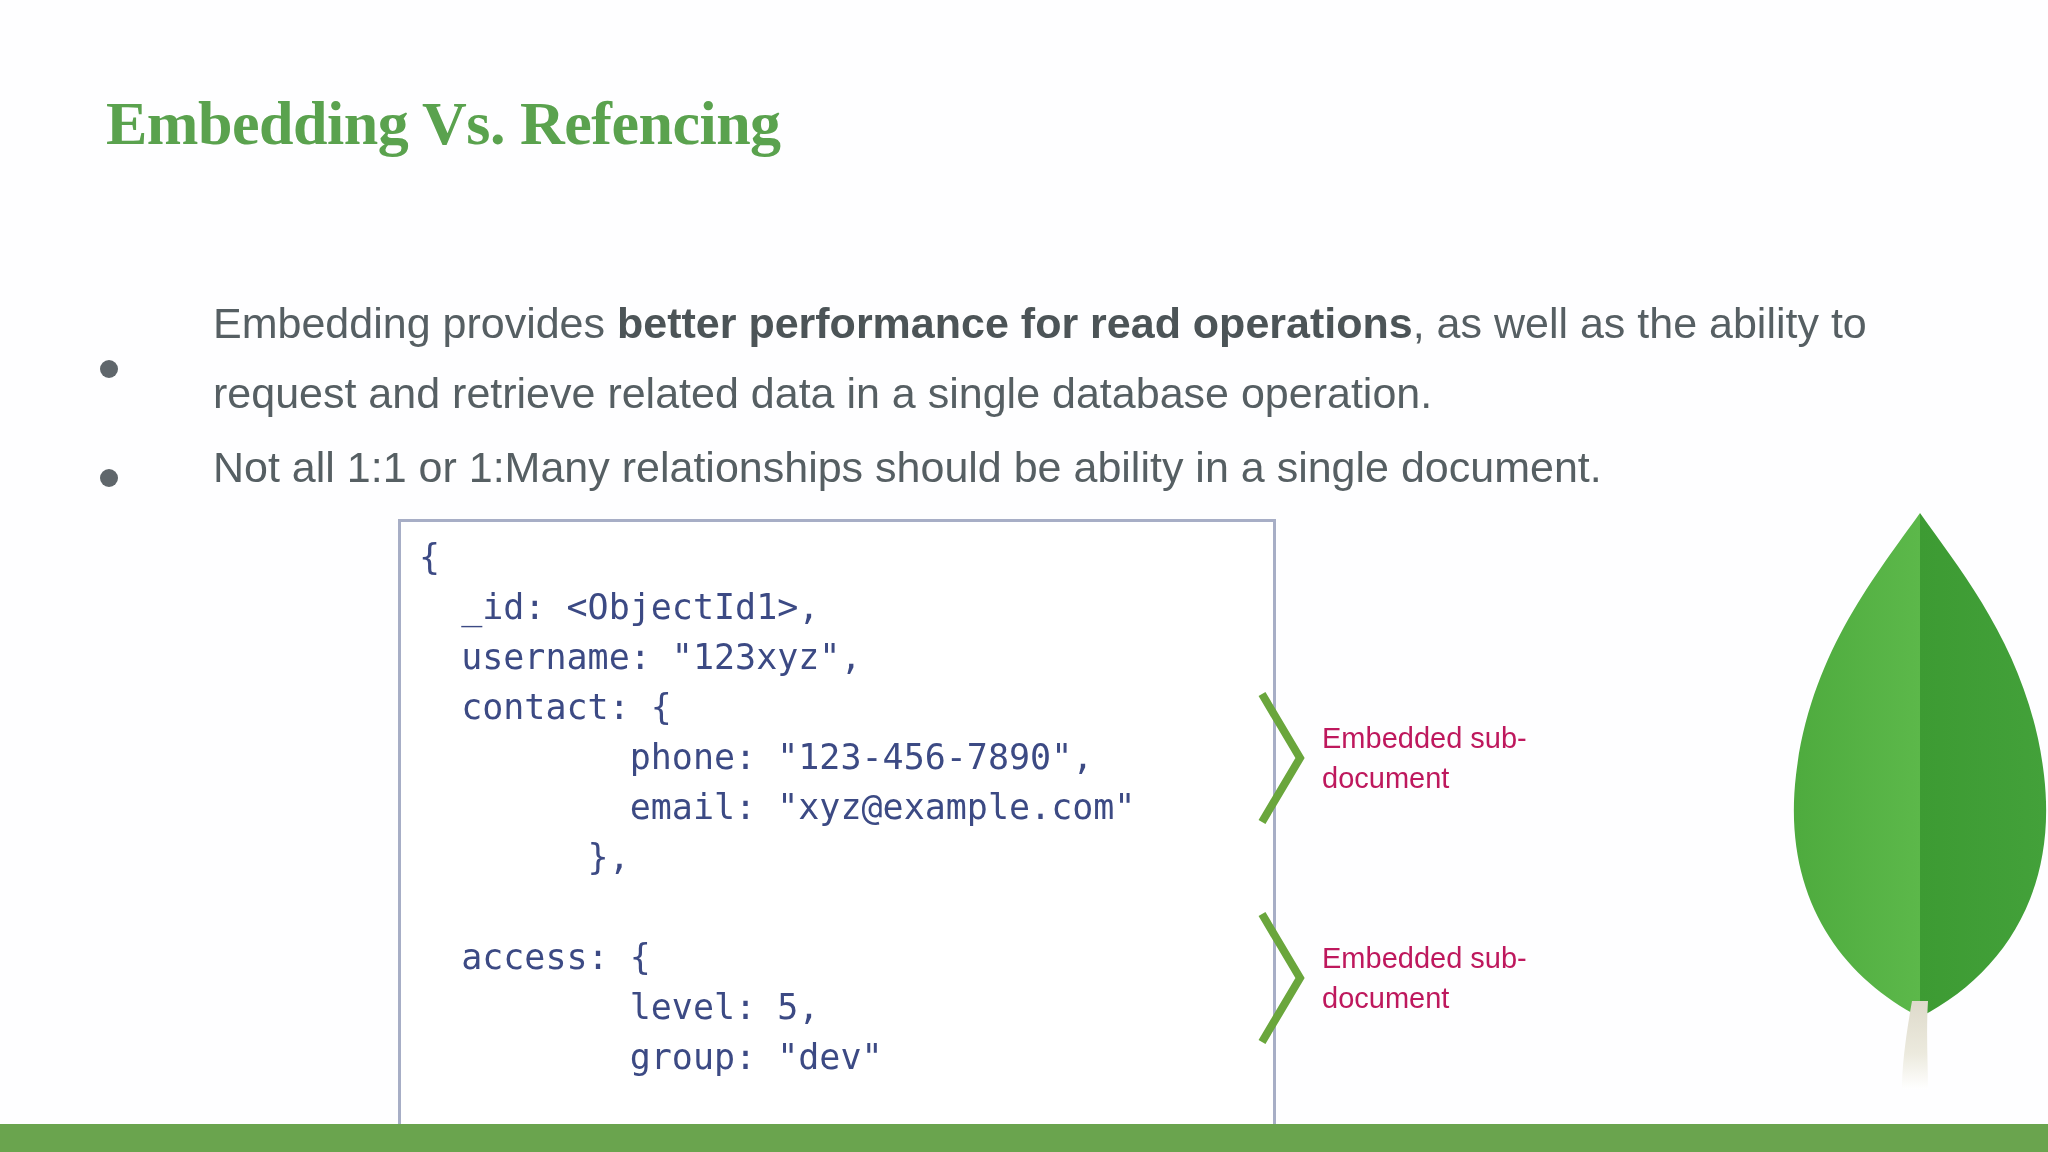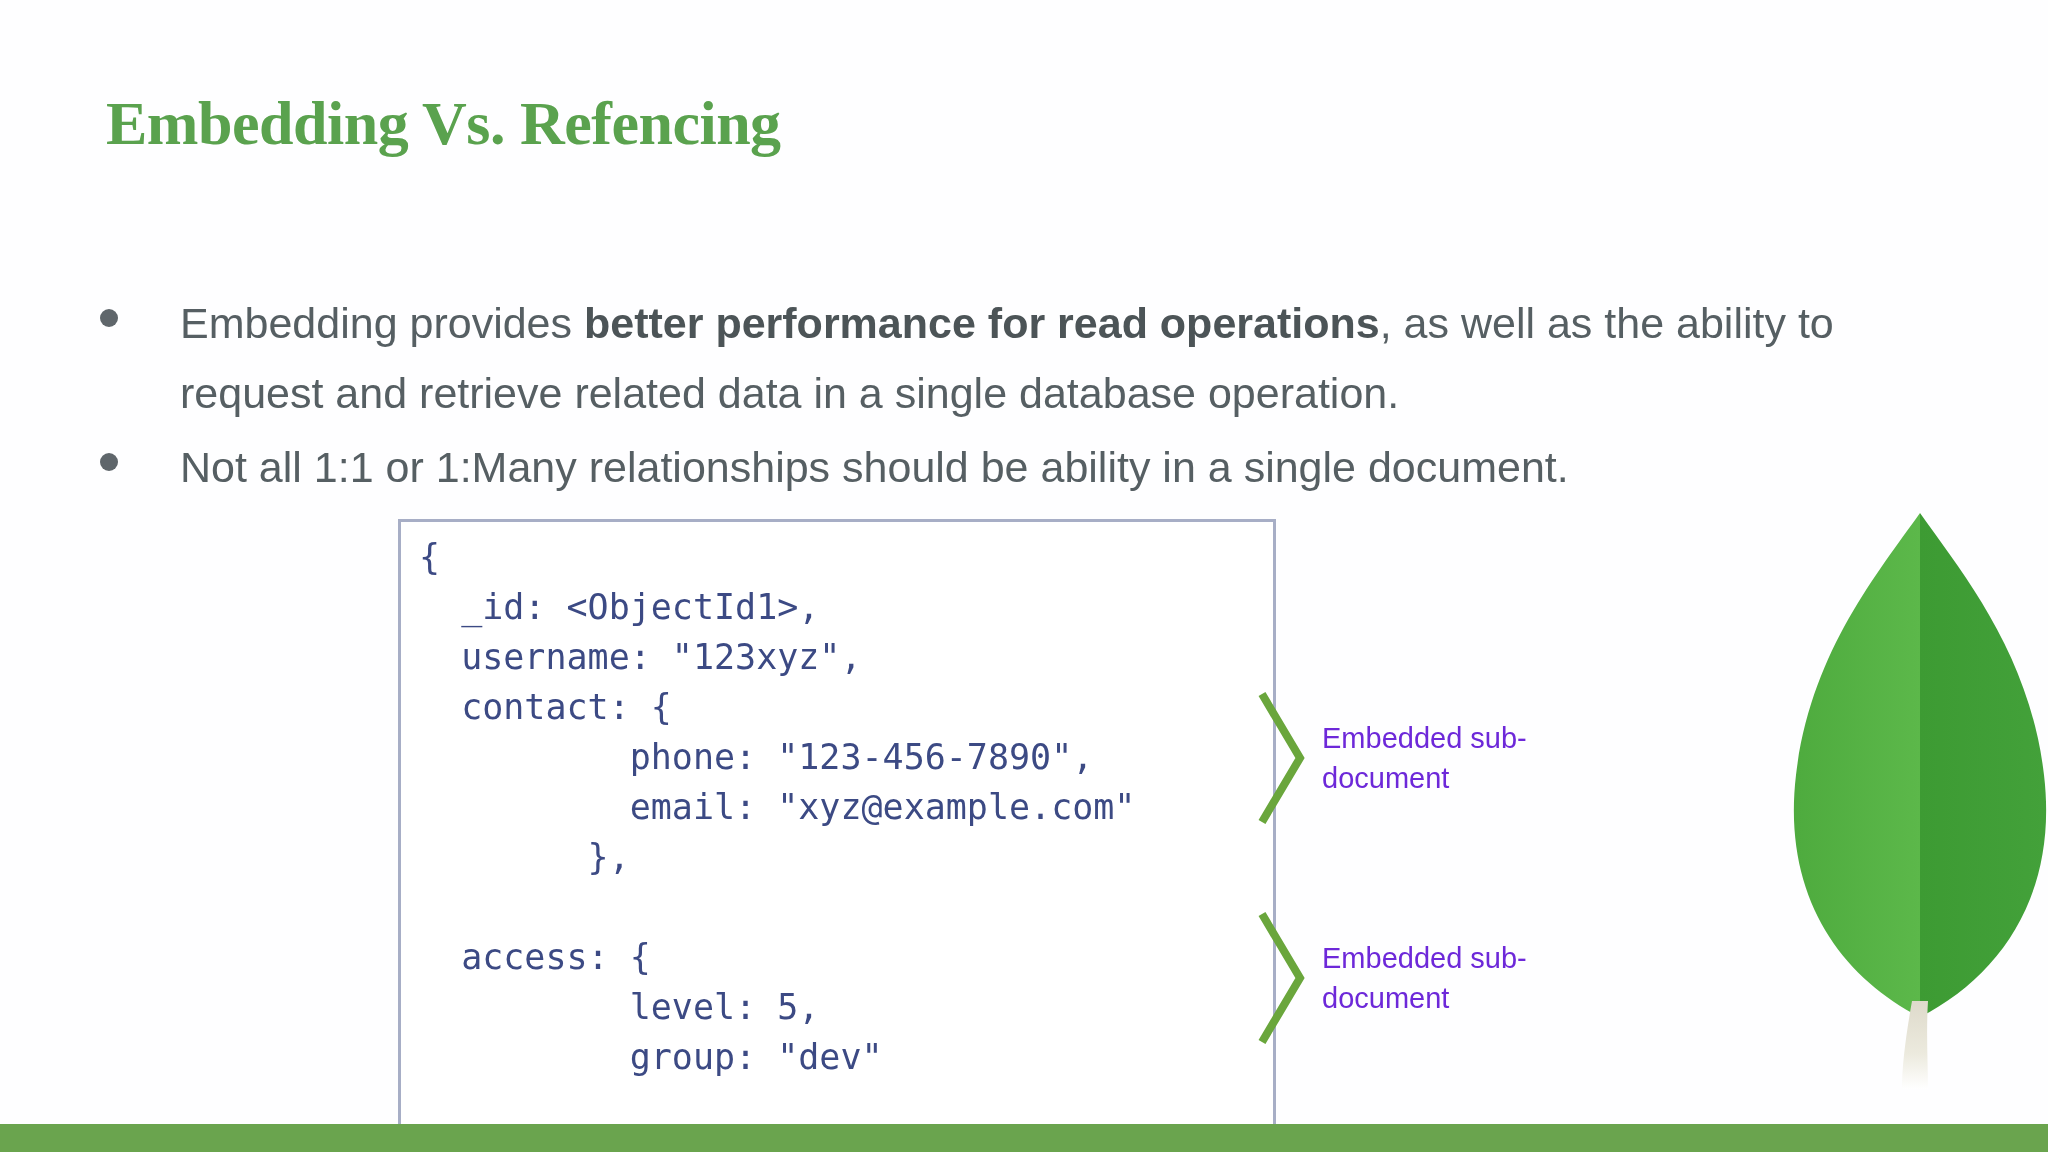--- a/index.html
+++ b/index.html
@@ -39,22 +39,23 @@
 
   
   .bullets {
     position: absolute;
     left: 100px;
     top: 288px;
     width: 1860px;
   }
   .bullet-row {
     display: flex;
-    align-items: flex-start;
+    align-items: center;
     margin-bottom: 4px;
+    gap: 33px;
   }
   .bullet-dot {
     flex: 0 0 auto;
     width: 18px;
     height: 18px;
     border-radius: 50%;
     background: #5f666b;
     margin-top: 21px;
     margin-right: 62px;
   }
@@ -105,21 +106,21 @@
   .annot-bracket {
     flex: 0 0 auto;
     width: 48px;
     height: 140px;
     margin-right: 16px;
   }
   .annot-label {
     font-family: "Liberation Sans", sans-serif;
     font-size: 29px;
     line-height: 40px;
-    color: #6d28d9;
+    color: #be185d;
     width: 240px;
   }
   #annot-1 { left: 1258px; top: 688px; }
   #annot-2 { left: 1258px; top: 908px; }
 
   
   .leaf {
     position: absolute;
     left: 1780px;
     top: 505px;

